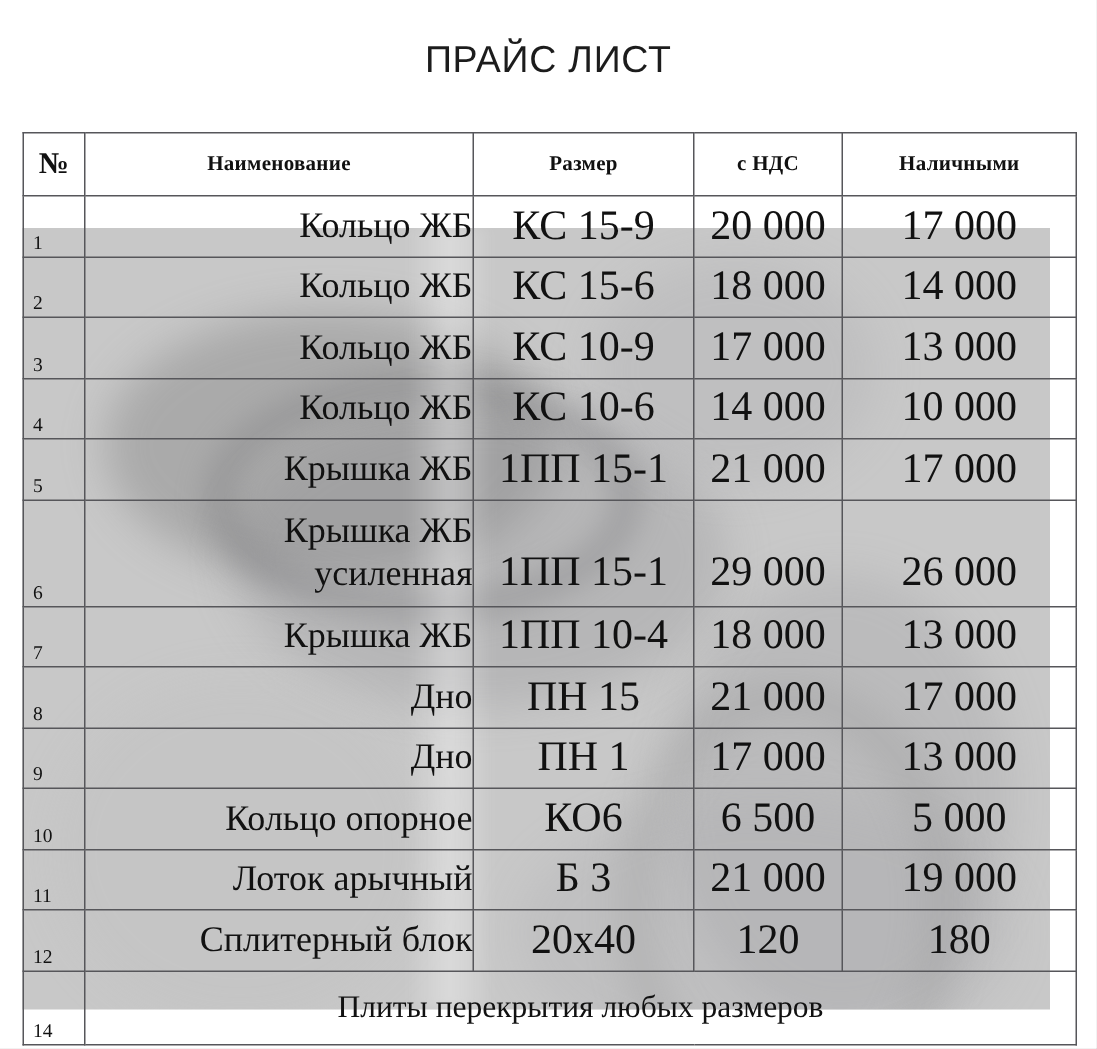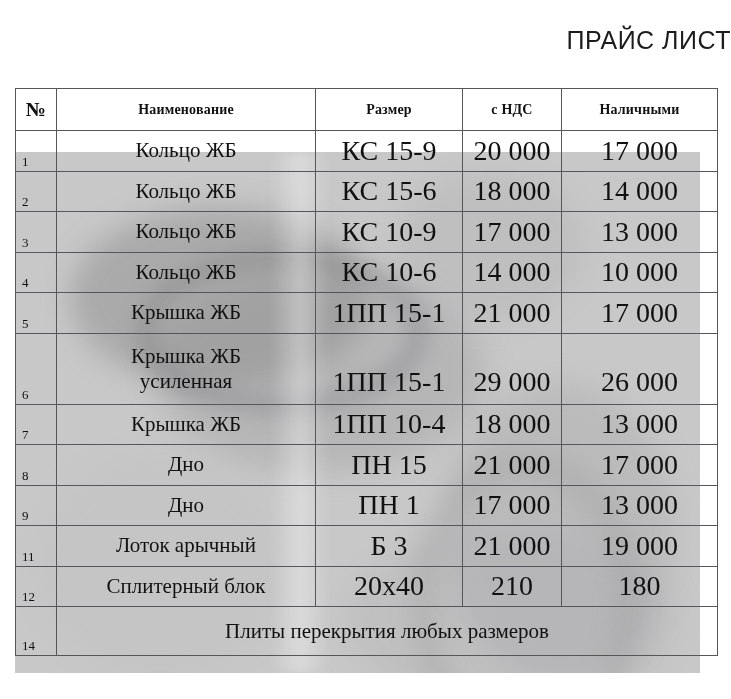--- a/index.html
+++ b/index.html
@@ -14,21 +14,21 @@
     overflow: hidden;
     font-family: "Liberation Serif", "DejaVu Serif", serif;
   }
 
   
   .page-title {
     position: absolute;
     left: 0;
     top: 28px;
     width: 731px;
-    text-align: right;
+    text-align: center;
     font-family: "Liberation Sans", "DejaVu Sans", sans-serif;
     font-size: 25px;
     font-weight: 400;
     letter-spacing: 0.5px;
     color: #1c1c1c;
     line-height: 1;
   }
 
   
   .watermark-layer {
@@ -112,22 +112,22 @@
   tbody tr.last { height: 49px; }
 
   td.cell-num {
     font-size: 13px;
     text-align: left;
     vertical-align: bottom;
     padding: 0 0 3px 6px;
     line-height: 1;
   }
   td.cell-name {
-    font-size: 21px;
-    text-align: center;
+    font-size: 24px;
+    text-align: right;
     vertical-align: middle;
     line-height: 1.18;
   }
   td.cell-size,
   td.cell-vat,
   td.cell-cash {
     font-size: 28px;
     text-align: center;
     vertical-align: middle;
   }
@@ -250,34 +250,41 @@
     </tr>
 
     <tr>
       <td class="cell-num">9</td>
       <td class="cell-name">Дно</td>
       <td class="cell-size">ПН 1</td>
       <td class="cell-vat">17 000</td>
       <td class="cell-cash">13 000</td>
     </tr>
 
+    <tr>
+      <td class="cell-num">10</td>
+      <td class="cell-name">Кольцо опорное</td>
+      <td class="cell-size">КО6</td>
+      <td class="cell-vat">6 500</td>
+      <td class="cell-cash">5 000</td>
+    </tr>
 
     <tr>
       <td class="cell-num">11</td>
       <td class="cell-name">Лоток арычный</td>
       <td class="cell-size">Б 3</td>
       <td class="cell-vat">21 000</td>
       <td class="cell-cash">19 000</td>
     </tr>
 
     <tr>
       <td class="cell-num">12</td>
       <td class="cell-name">Сплитерный блок</td>
       <td class="cell-size">20х40</td>
-      <td class="cell-vat">210</td>
+      <td class="cell-vat">120</td>
       <td class="cell-cash">180</td>
     </tr>
 
 
     <tr class="last">
       <td class="cell-num">14</td>
       <td class="cell-merged" colspan="4">Плиты перекрытия любых размеров</td>
     </tr>
 
   </tbody>

